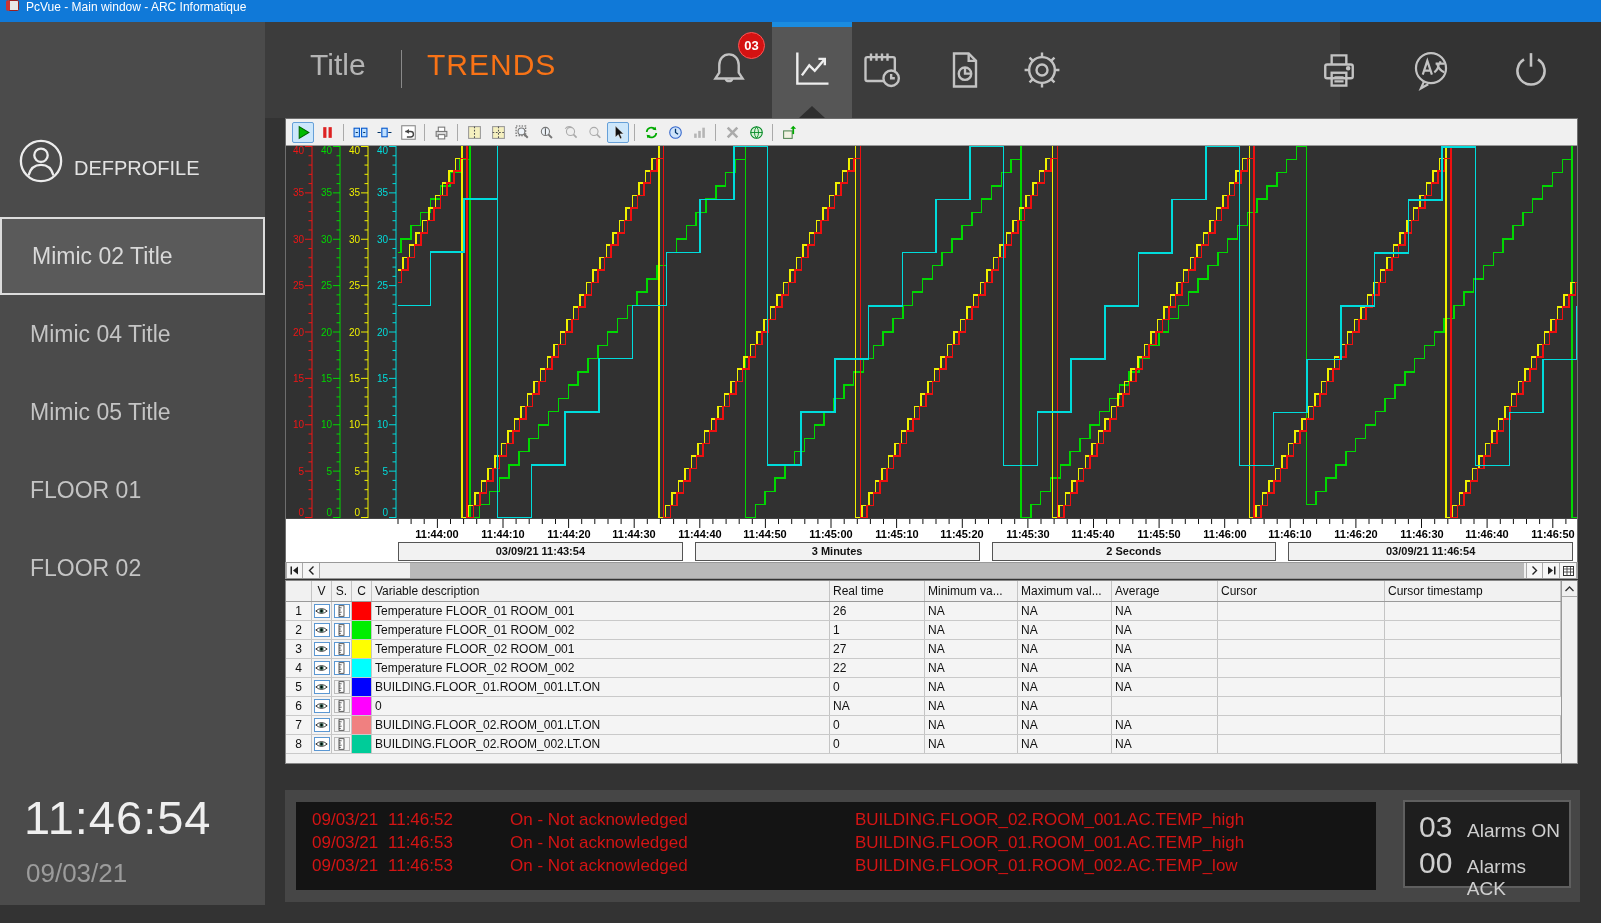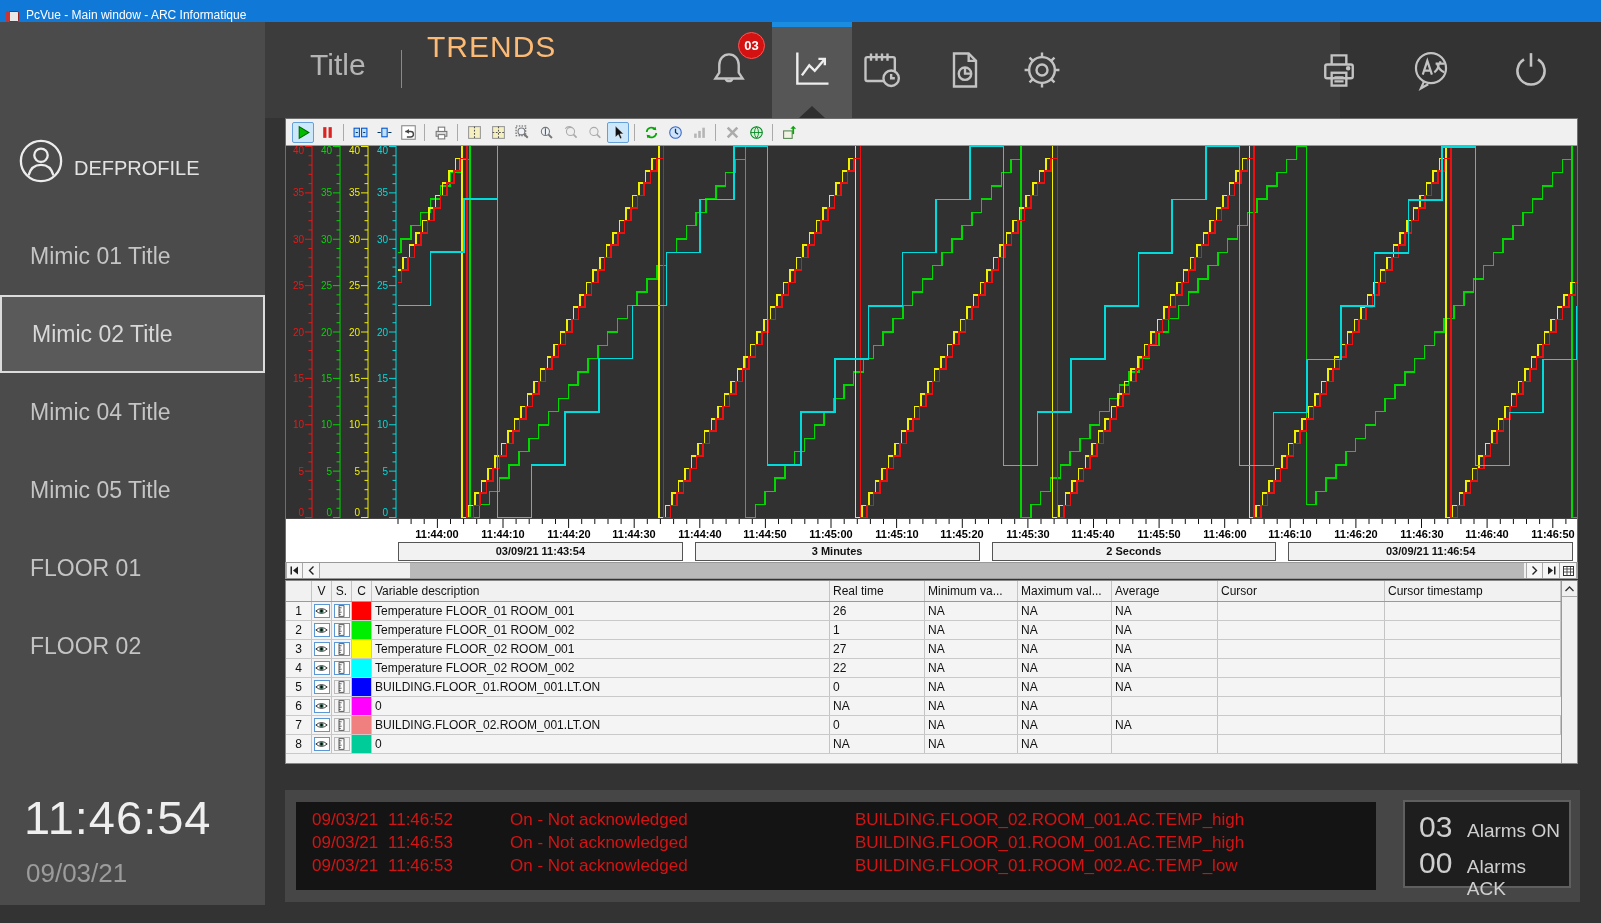--- a/index.html
+++ b/index.html
@@ -1,25 +1,25 @@
 <!DOCTYPE html>
 <html><head>
 <meta charset="utf-8">
 <style>
 *{margin:0;padding:0;box-sizing:border-box}
 html,body{width:1601px;height:923px;overflow:hidden}
 body{background:#333;font-family:"Liberation Sans",sans-serif;position:relative}
 
-.titlebar{position:absolute;left:0;top:0;width:1601px;height:22px;background:#1079d8;display:flex;align-items:flex-end;color:#fff;font-size:12px}
+.titlebar{position:absolute;left:0;top:0;width:1601px;height:22px;background:#1079d8;display:flex;align-items:flex-start;color:#fff;font-size:12px}
 .appicon{width:13px;height:11px;background:#e8e8e8;border:1px solid #9a2020;border-left:4px solid #c33;margin:0 7px 0 6px;border-radius:2px}
 
 .header{position:absolute;left:265px;top:22px;width:1075px;height:96px;background:#3c3c3c}
 .h-title{position:absolute;left:45px;top:26px;font-size:30px;color:#b4b4b4}
 .h-sep{position:absolute;left:136px;top:28px;width:1px;height:38px;background:#8a8a8a}
-.h-section{position:absolute;left:162px;top:8px;font-size:30px;color:#fdba74;letter-spacing:1px}
+.h-section{position:absolute;left:162px;top:26px;font-size:30px;color:#f97316;letter-spacing:1px}
 .hicon{position:absolute;top:26px;width:44px;height:44px;color:#c3c3c3;cursor:pointer}
 .hicon svg{width:100%;height:100%}
 .badge{position:absolute;left:473px;top:10px;width:27px;height:27px;background:#d41212;border-radius:50%;color:#fff;font-size:13px;font-weight:bold;display:flex;align-items:center;justify-content:center;border:1px solid #f55}
 .tab-trend{position:absolute;left:507px;top:0;width:80px;height:96px;background:#565656;border-top:5px solid #1b8ce0}
 .tab-trend::after{content:'';position:absolute;bottom:0;left:50%;transform:translateX(-50%);border-left:13px solid transparent;border-right:13px solid transparent;border-bottom:12px solid #2f2f2f}
 .tab-trend svg{position:absolute;left:18px;top:20px;width:44px;height:44px;color:#eee}
 
 .sidebar{position:absolute;left:0;top:22px;width:265px;height:883px;background:#4b4b4b}
 .logo{position:absolute;left:3px;top:3px;width:259px;height:76px;background:#2ba3e8;overflow:hidden}
 .pcvue-box{position:absolute;left:8px;top:8px;width:120px;height:42px;background:#da2a2a;border:3px solid #fff;border-radius:10px;color:#fff;font-style:italic;font-weight:bold;font-size:27px;display:flex;align-items:center;justify-content:center}
@@ -94,21 +94,20 @@
 <div class="sidebar">
   <div class="profile">
     <svg viewBox="0 0 48 48" fill="none" stroke="currentColor" stroke-width="2.4">
       <circle cx="24" cy="24" r="21"></circle>
         <circle cx="24" cy="18" r="7"></circle>
         <path d="M11 39c2-8 7-11 13-11s11 3 13 11"></path>
     </svg>
     <span>DEFPROFILE</span>
   </div>
   <div class="side-list" id="side-list">
-      <div class="side-item">Mimic 01 Title</div>
       <div class="side-item selected">Mimic 02 Title</div>
       <div class="side-item">Mimic 04 Title</div>
       <div class="side-item">Mimic 05 Title</div>
       <div class="side-item">FLOOR 01</div>
       <div class="side-item">FLOOR 02</div>
     </div>
   <div class="clock">11:46:54</div>
   <div class="side-date">09/03/21</div>
 </div>
 
@@ -917,20 +916,21 @@
         </div>
         <div class="td ctr">
           <span class="mini-ic noborder">
             <svg viewBox="0 0 13 12">
               <rect x="4" y="0.7" width="5" height="10.6" fill="#fff" stroke="#333" stroke-width="0.8"></rect>
               <path d="M4 2.8h2.6M4 5h1.8M4 7.2h2.6M4 9.4h1.8" stroke="#333" stroke-width="0.8"></path>
             </svg>
           </span>
         </div>
         <div class="swatch" style="background:#00cc99"></div>
+        <div class="td">BUILDING.FLOOR_02.ROOM_002.LT.ON</div>
         <div class="td">0</div>
         <div class="td">NA</div>
         <div class="td">NA</div>
         <div class="td">NA</div>
         <div class="td"></div>
         <div class="td"></div>
       </div>
     </div>
   <div class="vscroll">
     <div class="vsbtn">

